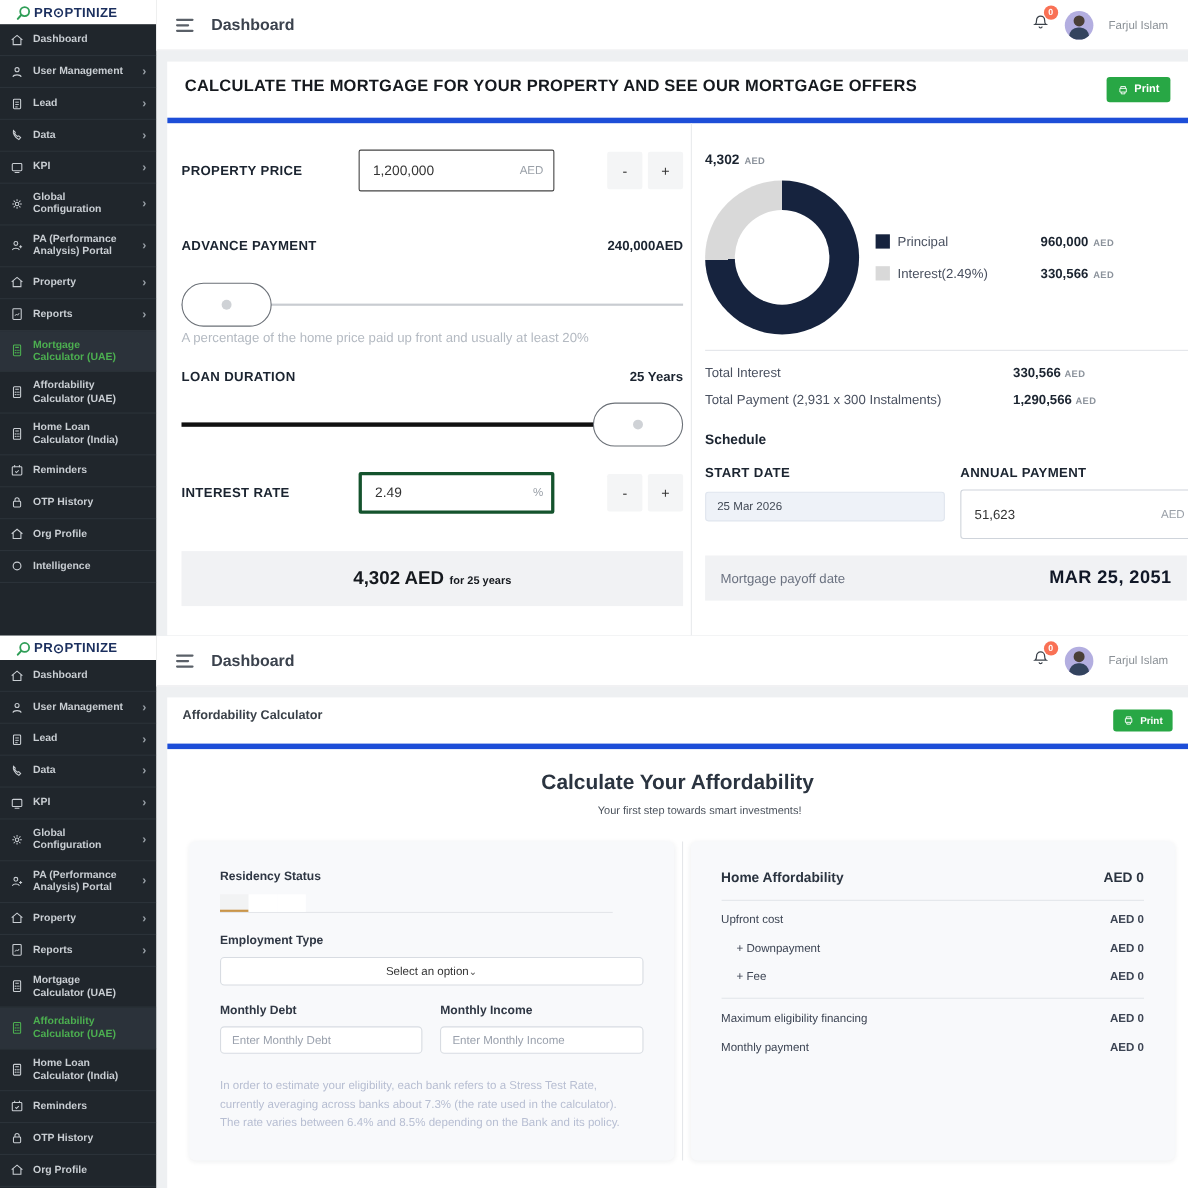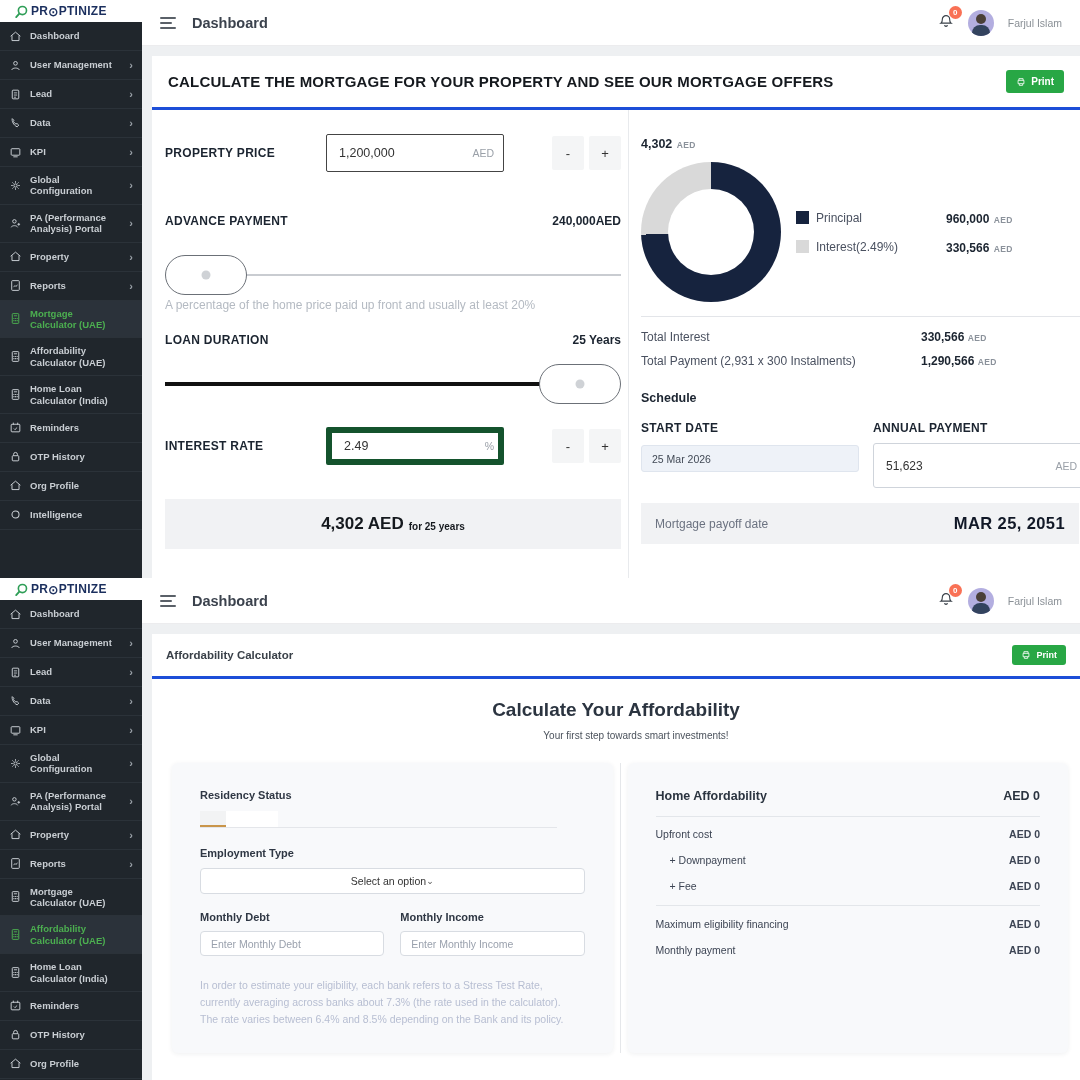--- a/index.html
+++ b/index.html
@@ -40,38 +40,38 @@
            border-radius:50%; font-size:8px; font-weight:700; display:flex; align-items:center; justify-content:center; }
   .avatar { width:26px; height:26px; border-radius:50%; background:#b3aee0; overflow:hidden; position:relative; cursor:pointer; }
   .avatar::before { content:""; position:absolute; width:10px; height:10px; background:#4a3f38; border-radius:50%; left:8px; top:4px; }
   .avatar::after { content:""; position:absolute; width:18px; height:12px; background:#33435e; border-radius:8px 8px 0 0; left:4px; top:15px; }
   .user-name { font-size:10.5px; color:#8a9096; }
 
   .workarea { flex:1; overflow:hidden; }
 
   
   .card { background:#fff; margin:10px 0 0 10px; height:calc(100% - 10px); overflow:hidden; }
-  .card-head { display:flex; align-items:center; justify-content:space-between; padding:14px 16px; border-bottom:3px solid #1d4ed8; }
+  .card-head { display:flex; align-items:flex-start; justify-content:space-between; padding:14px 16px; border-bottom:5px solid #1d4ed8; }
   .card-title-big { font-size:15px; font-weight:800; color:#15191e; letter-spacing:.2px; }
   .card-title-small { font-size:11.5px; font-weight:700; color:#3a4149; }
   .btn-print { background:#28a745; color:#fff; border:none; border-radius:3px; font-size:10px; font-weight:700;
                padding:6px 10px; display:flex; align-items:center; gap:5px; cursor:pointer; font-family:inherit; }
   .btn-print svg { width:10px; height:10px; }
 
   
   .calc-body { display:flex; height:100%; }
   .col-left { flex:0 0 477px; padding:24px 7px 0 13px; border-right:1px solid #e8eaed; }
   .col-right { flex:1; padding:24px 8px 0 12px; }
 
   .field-row { display:flex; align-items:center; }
   .lbl { font-size:12px; font-weight:800; color:#1b2430; letter-spacing:.3px; }
   .input-wrap { position:relative; width:178px; margin-left:auto; }
   .input-wrap input { width:100%; height:38px; border:1px solid #444; border-radius:2px; padding:0 38px 0 12px;
                       font-size:12.5px; color:#333; font-family:inherit; outline:none; }
-  .input-wrap.thin input { border:6px solid #14532d; }
+  .input-wrap.thin input { border:3px solid #14532d; }
   .input-unit { position:absolute; right:10px; top:50%; transform:translateY(-50%); font-size:10.5px; color:#9aa0a8; }
   .steppers { display:flex; gap:5px; margin-left:48px; }
   .step-btn { width:32px; height:34px; background:#f4f5f6; border:none; border-radius:2px; font-size:13px; color:#333;
               cursor:pointer; font-family:inherit; }
 
   .kv-row { display:flex; align-items:center; justify-content:space-between; }
   .kv-val { font-size:12px; font-weight:800; color:#1b2430; }
 
   .slider { position:relative; height:42px; margin-top:26px; }
   .slider .track { position:absolute; top:50%; left:0; right:0; height:2px; background:#c9ccd1; transform:translateY(-50%); }

